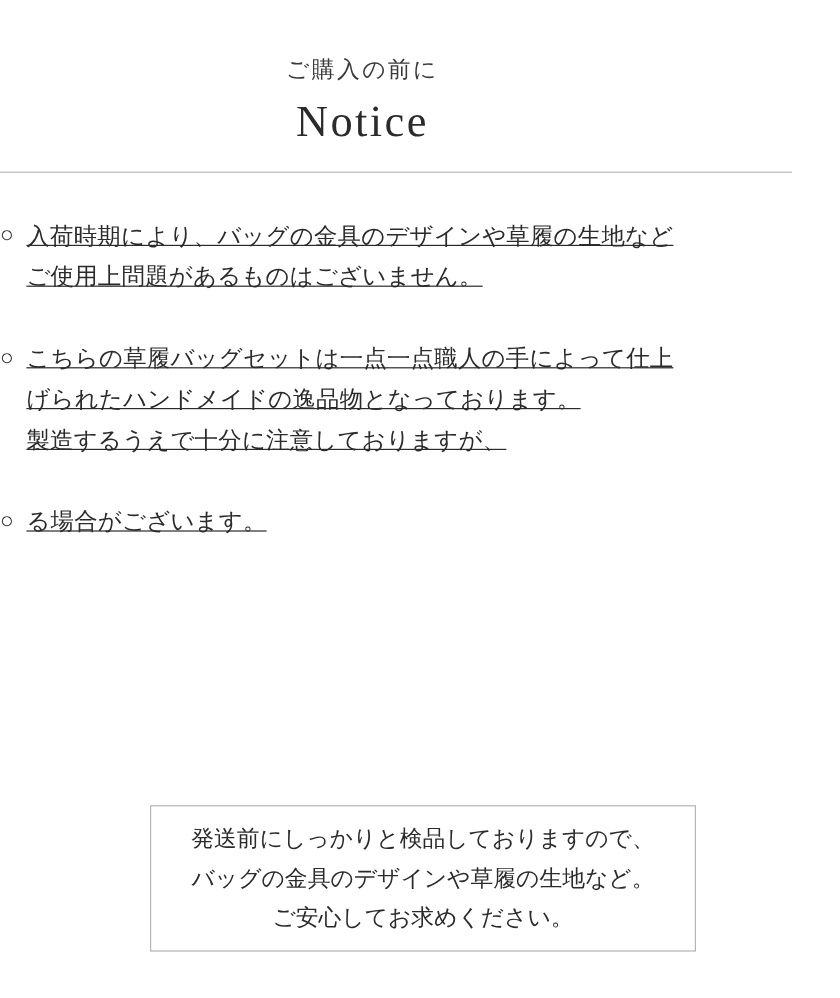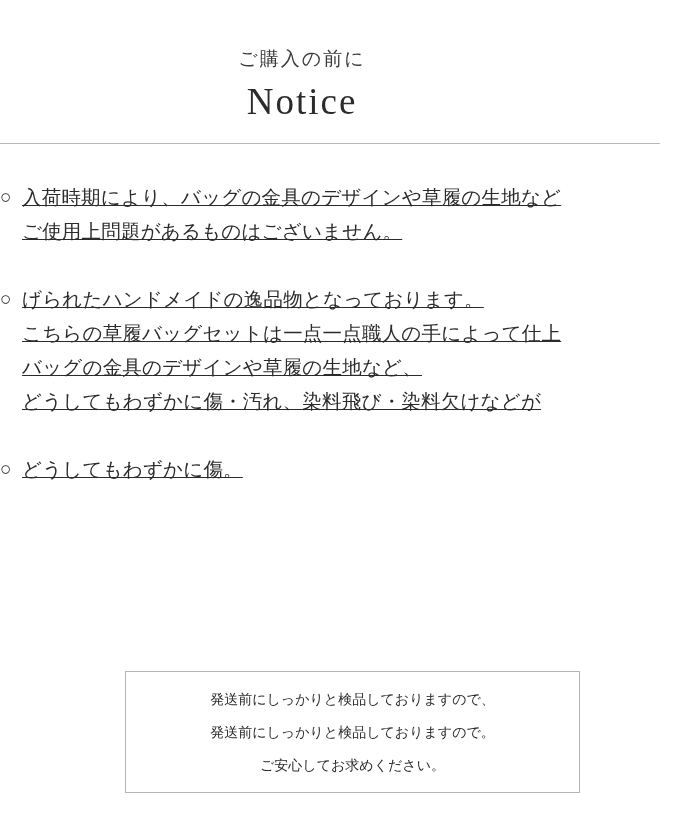--- a/index.html
+++ b/index.html
@@ -88,21 +88,21 @@
     width: 455px;
     height: 122px;
     border: 1px solid #b5b5b5;
     box-sizing: border-box;
     display: flex;
     flex-direction: column;
     justify-content: center;
     align-items: center;
   }
   .footer-line {
-    font-size: 14px;
+    font-size: 19px;
     line-height: 33px;
     color: #2b2b2b;
     text-align: center;
     white-space: nowrap;
   }
 </style>
 </head>
 <body>
 
 <div class="page">
@@ -119,35 +119,34 @@
       <div class="note-marker">○</div>
       <div class="note-lines">
         <div class="note-line">入荷時期により、バッグの金具のデザインや草履の生地など</div>
         <div class="note-line">ご使用上問題があるものはございません。</div>
       </div>
     </div>
 
     <div class="note-item">
       <div class="note-marker">○</div>
       <div class="note-lines">
+        <div class="note-line">こちらの草履バッグセットは一点一点職人の手によって仕上</div>
         <div class="note-line">げられたハンドメイドの逸品物となっております。</div>
-        <div class="note-line">こちらの草履バッグセットは一点一点職人の手によって仕上</div>
-        <div class="note-line">バッグの金具のデザインや草履の生地など、</div>
-        <div class="note-line">どうしてもわずかに傷・汚れ、染料飛び・染料欠けなどが</div>
+        <div class="note-line">製造するうえで十分に注意しておりますが、</div>
       </div>
     </div>
 
     <div class="note-item">
       <div class="note-marker">○</div>
       <div class="note-lines">
-        <div class="note-line">どうしてもわずかに傷。</div>
+        <div class="note-line">る場合がございます。</div>
       </div>
     </div>
 
   </div>
 
   <div class="footer-box">
     <div class="footer-line">発送前にしっかりと検品しておりますので、</div>
-    <div class="footer-line">発送前にしっかりと検品しておりますので。</div>
+    <div class="footer-line">バッグの金具のデザインや草履の生地など。</div>
     <div class="footer-line">ご安心してお求めください。</div>
   </div>
 
 </div>
 
 </body></html>

